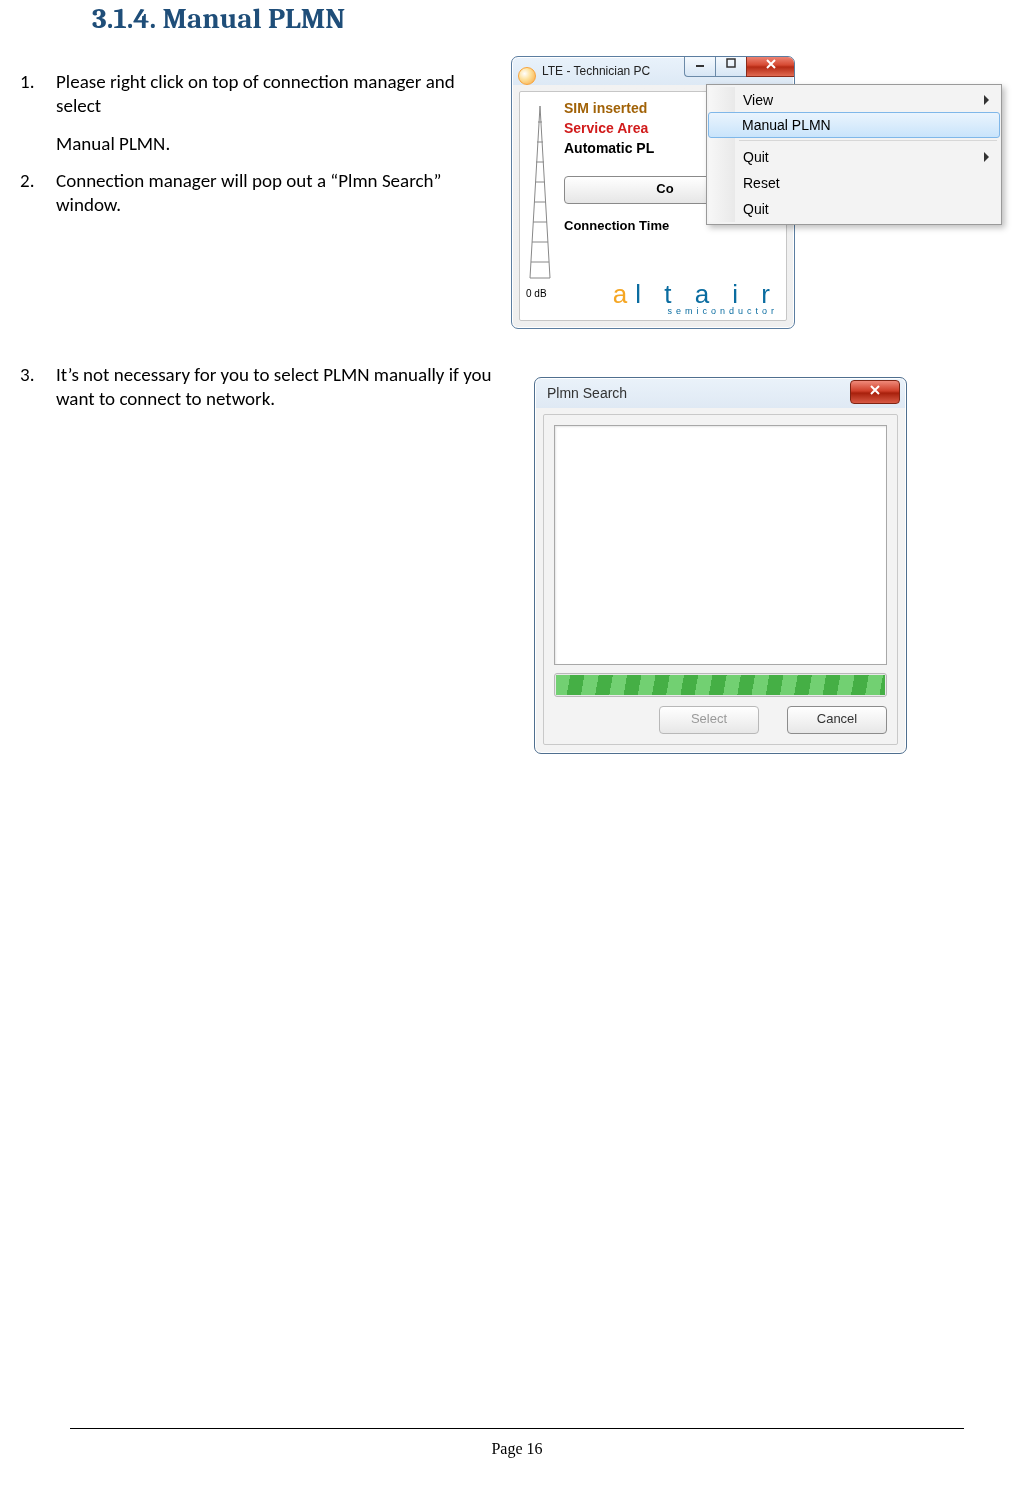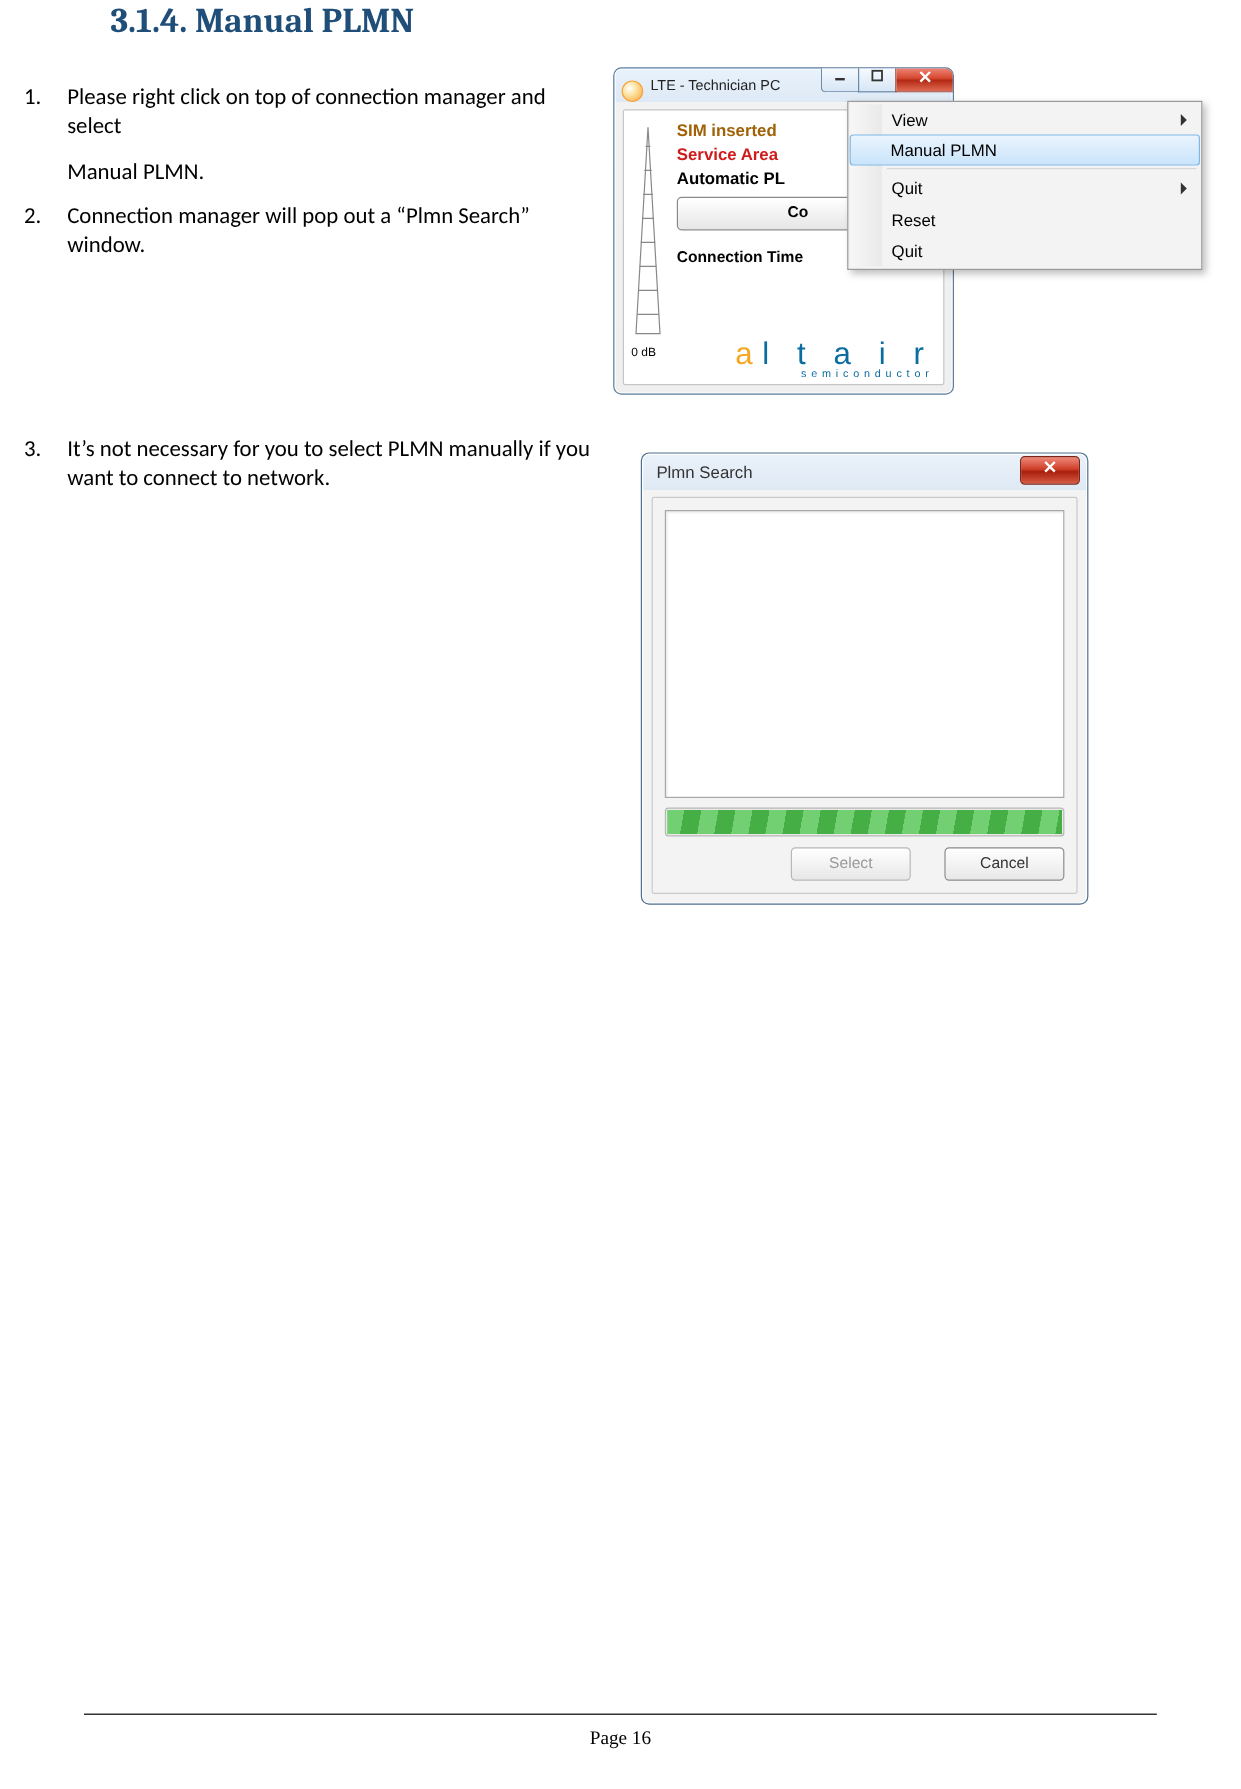--- a/index.html
+++ b/index.html
@@ -100,21 +100,21 @@
   .fig1 .db { font-size: 10px; margin-top: 2px; }
   .fig1 .status {
     position: absolute; left: 44px; top: 8px; right: 4px;
     font-size: 14px;
   }
   .fig1 .status div { margin-bottom: 4px; font-weight: bold; }
   .fig1 .sim { color: #a16207; }
   .fig1 .svc { color: #d11b1b; }
   .fig1 .plmn { color: #000; }
   .fig1 .cbtn {
-    margin-top: 8px;
+    margin-top: 20px;
     height: 26px; width: 200px;
     border: 1px solid #8a8a8a; border-radius: 4px;
     background: linear-gradient(#fff,#e6e6e6);
     font: 13px/24px "Segoe UI", Tahoma, sans-serif; text-align: center;
     font-weight: normal;
   }
   .fig1 .ctime { margin-top: 14px; font: 13px Tahoma, sans-serif; }
   .fig1 .logo {
     position: absolute; right: 8px; bottom: 4px;
     text-align: right;

